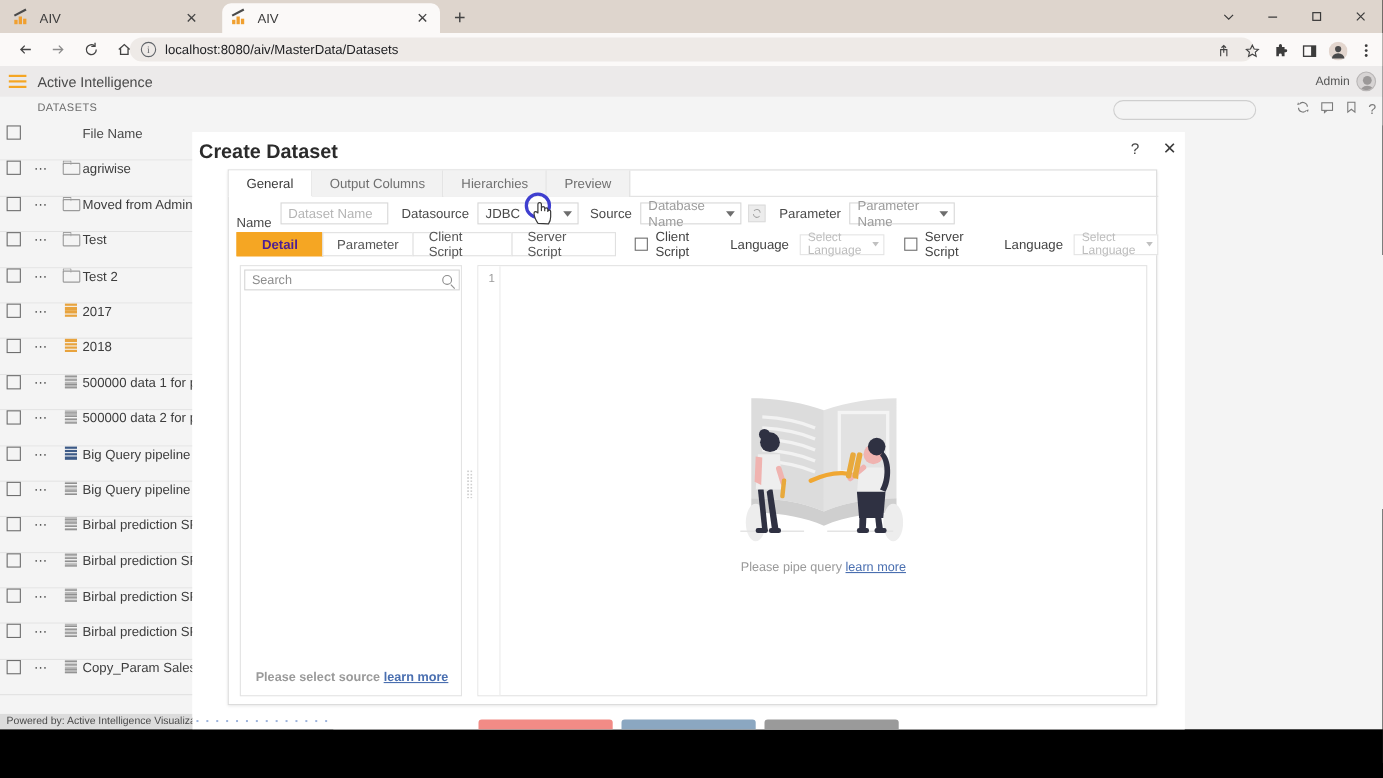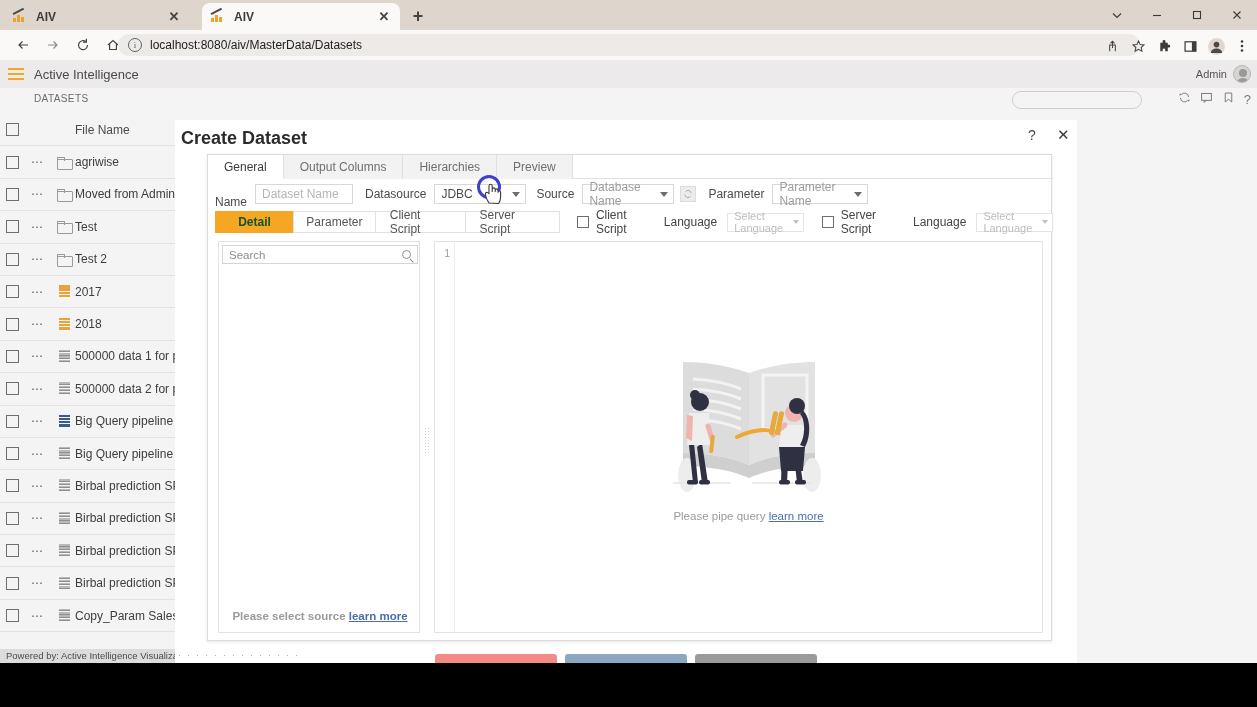--- a/index.html
+++ b/index.html
@@ -10,21 +10,21 @@
     font-family: "Liberation Sans", sans-serif;
     overflow: hidden;
   }
   .screen { position: relative; width: 1257px; height: 707px; background: #000; }
 
   
   .browser-chrome {
     position: absolute; left: 0; top: 0; width: 1257px; height: 60px;
     background: #ded5cd;
   }
-  .tabstrip { position: absolute; left: 0; top: 0; width: 1257px; height: 36px; font-weight: bold; }
+  .tabstrip { position: absolute; left: 0; top: 0; width: 1257px; height: 36px; }
   .tab {
     position: absolute; top: 3px; height: 27px;
     border-radius: 8px 8px 0 0;
     display: flex; align-items: center;
     padding: 0 8px;
     font-size: 12px; color: #3c3c3c;
   }
   .tab.inactive { background: transparent; }
   .tab.active { background: #fbf9f8; }
   .tab-fav {
@@ -97,21 +97,21 @@
   .subbar { position: absolute; left: 0; top: 28px; width: 1257px; height: 26px; background:#f4f4f4; }
   .datasets-label { position: absolute; left: 6px; top: 5px; font-size: 10px; color: #6b6b6b; letter-spacing: .4px; padding-left: 28px;}
   .search-pill { position: absolute; right: 115px; top: 3px; width: 130px; height: 18px;
                  border: 1px solid #cfcfcf; border-radius: 9px; background: #f4f4f4; }
   .subbar-icons { position: absolute; right: 6px; top: 3px; display: flex; gap: 9px; align-items: center; color: #777; }
   .subbar-icons span { font-size: 12px; display:inline-block; }
 
   
   .ds-table { position: absolute; left: 0; top: 54px; width: 190px; }
   .ds-row {
-    height: 32.4px; display: flex; align-items: center;
+    height: 32.4px; display: flex; align-items: flex-start;
     border-bottom: 1px solid #e2e2e2; font-size: 12px; color: #3d3d3d;
     background: #f4f4f4;
   }
   .ds-row.head { font-size: 12px; color: #4a4a4a; }
   .cbox { width: 13px; height: 13px; border: 1.5px solid #6e6e6e; margin: 0 12px 0 6px; flex: 0 0 13px; }
   .dots { width: 22px; flex: 0 0 22px; color: #5a5a5a; font-size: 12px; letter-spacing: 1px; }
   .ds-icon { width: 22px; flex: 0 0 22px; display: flex; align-items: center; justify-content: center; }
   .folder { width: 14px; height: 11px; position: relative; }
   .folder::before { content:''; position:absolute; left:0; top:2px; width:14px; height:9px;
                     border:1px solid #9a9a9a; border-radius:1px; }
@@ -182,21 +182,21 @@
     width: 16px; height: 16px; background: #ececec; border:1px solid #ddd; margin: 0 4px 0 6px;
     display:flex; align-items:center; justify-content:center; color:#9a9a9a; font-size:10px;
   }
 
   .subtabs { position: absolute; left: 0; top: 56px; width: 845px; height: 22px; display: flex; align-items: center; }
   .stab {
     height: 22px; min-width: 79px; padding: 0 14px; font-size: 12px;
     display:flex; align-items:center; justify-content:center;
     border: 1px solid #e0e0e0; margin-right: -1px; background:#fff; color:#555;
   }
-  .stab.active { background: #f5a623; color: #14532d; border-color:#f5a623; font-weight:bold; }
+  .stab.active { background: #f5a623; color: #4c1d95; border-color:#f5a623; font-weight:bold; }
   .chkgroup { display: flex; align-items: center; margin-left: 18px; }
   .chk { width: 12px; height: 12px; border: 1.5px solid #6e6e6e; margin-right: 7px; flex:0 0 12px; }
   .chklabel { font-size: 12px; color: #444; margin-right: 10px; }
   .langsel {
     width: 84px; height: 19px; border: 1px solid #e4e4e4; background:#fff; font-size: 11px; color: #bdbdbd;
     display:flex; align-items:center; justify-content:space-between; padding: 0 4px 0 6px;
   }
   .caret-lite { width:0;height:0;border-left:3.5px solid transparent;border-right:3.5px solid transparent;
                 border-top:4.5px solid #c0c0c0; }
 

